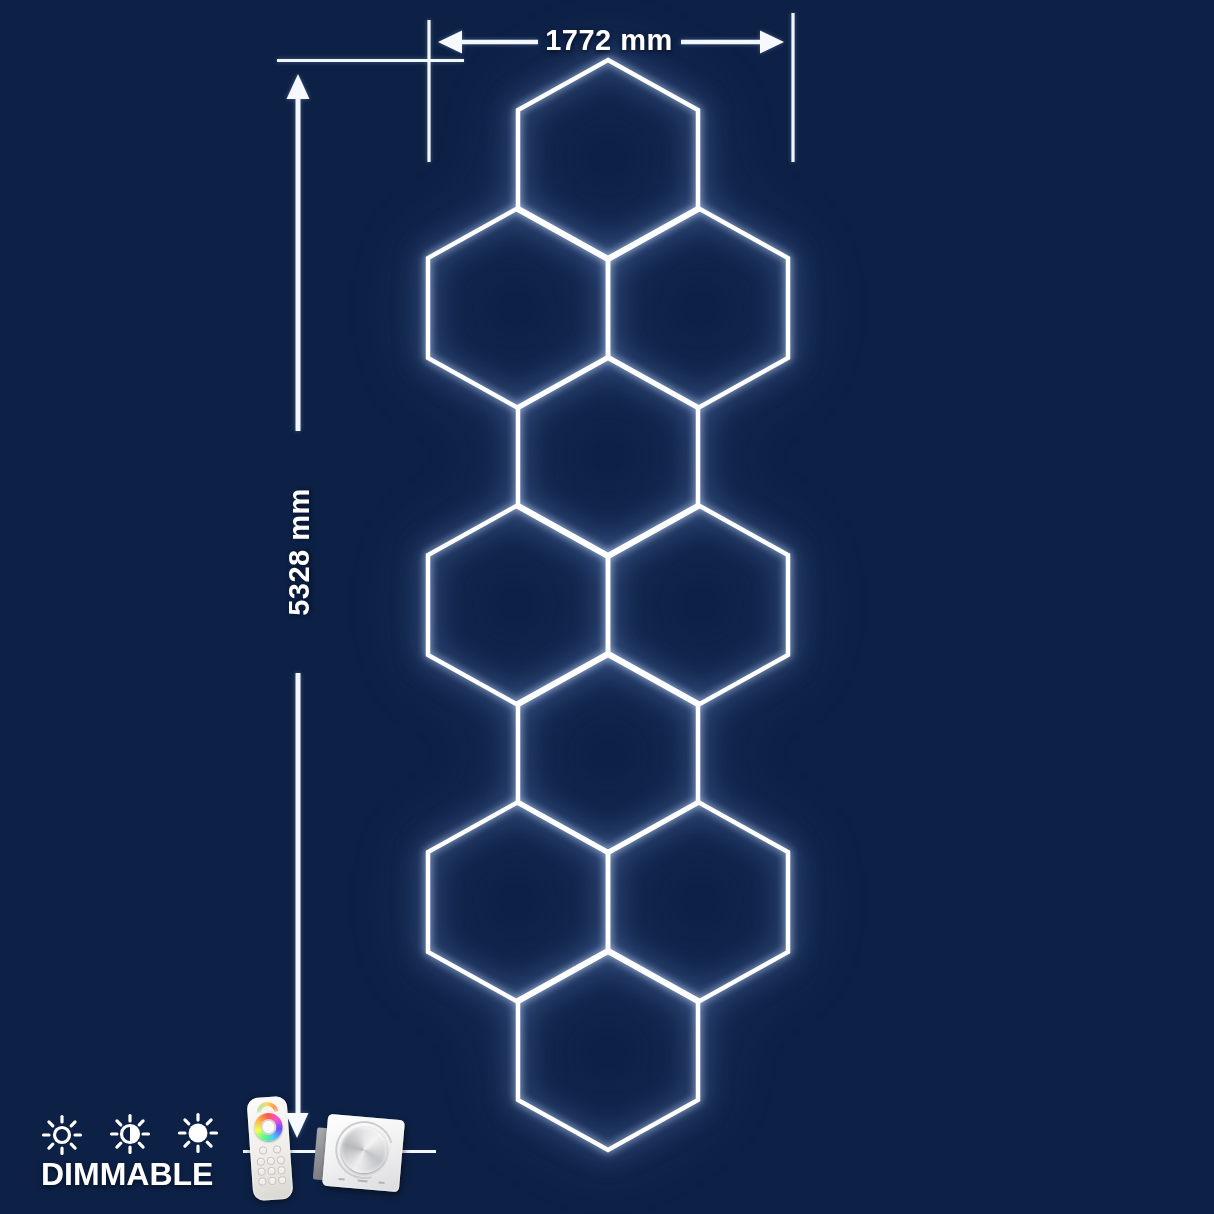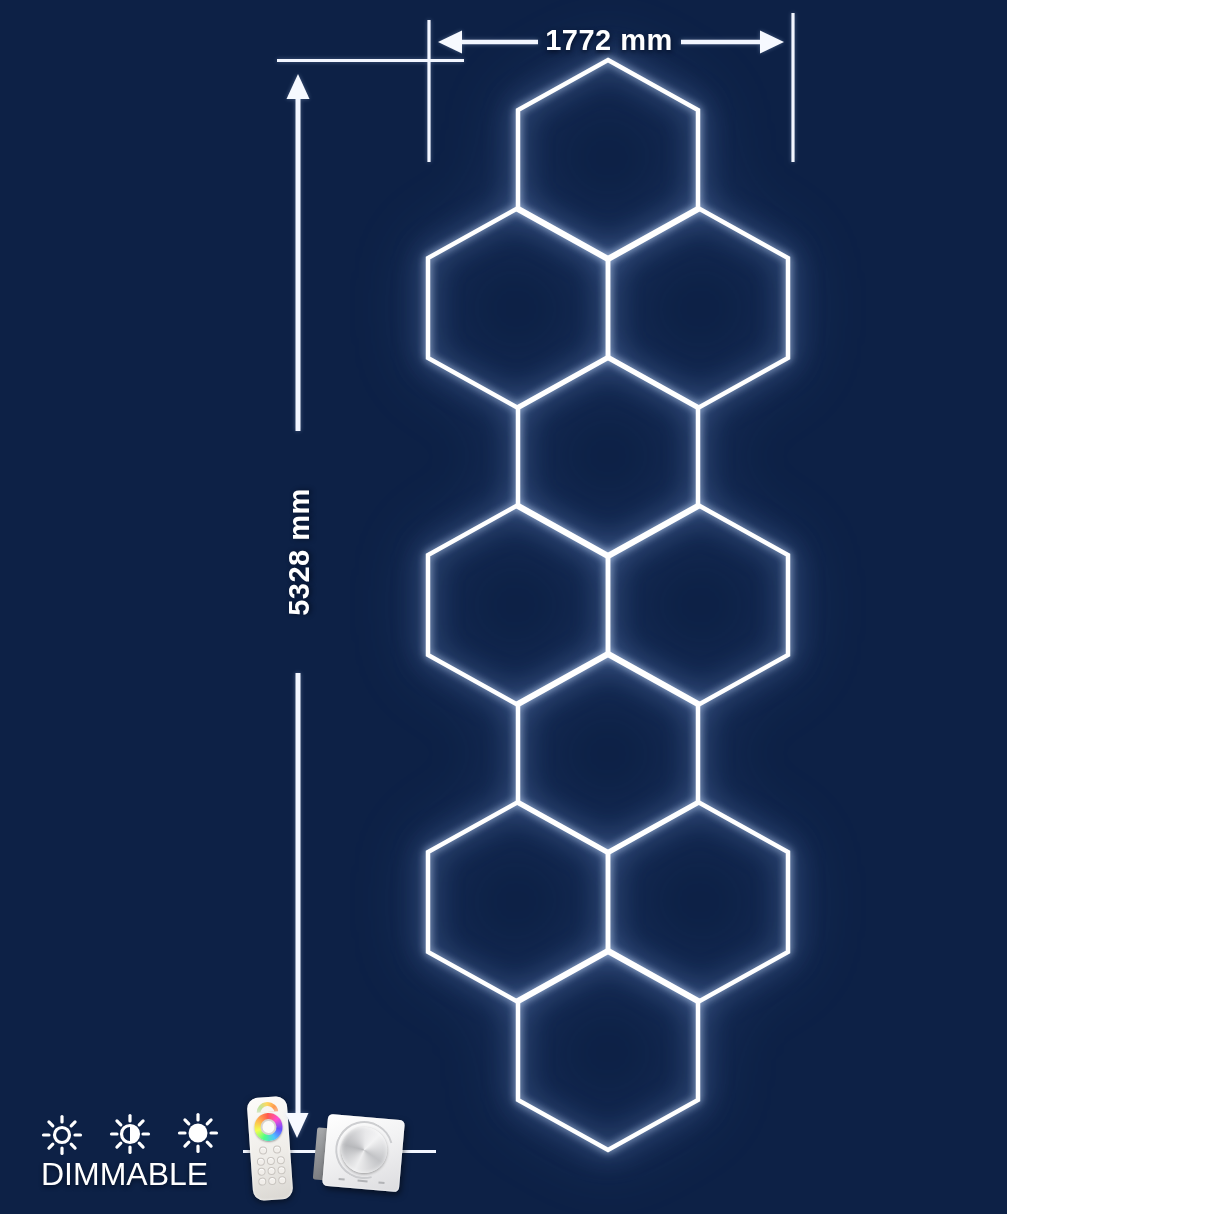--- a/index.html
+++ b/index.html
@@ -1,18 +1,18 @@
 <!DOCTYPE html>
 <html><head>
 <meta charset="utf-8">
 <style>
   html,body{margin:0;padding:0;}
   .stage{
     position:relative;
-    width:1007px;height:1214px;
+    width:1214px;height:1214px;
     background:var(--bg,#0d2146);
     overflow:hidden;
     font-family:"Liberation Sans", sans-serif;
   }
   svg.diagram{position:absolute;left:0;top:0;z-index:3;}
   
   #hex-layer{
     filter:
       drop-shadow(0 0 4px rgba(200,222,255,.95))
       drop-shadow(0 0 14px rgba(140,175,240,.65))
@@ -47,21 +47,21 @@
 
   
   .sun{position:absolute;z-index:2;width:48px;height:48px;}
   .sun svg{width:100%;height:100%;}
   .sun .ray{stroke:#ffffff;stroke-width:3.2;stroke-linecap:round;}
   .sun .ring{fill:none;stroke:#ffffff;stroke-width:3.2;}
   .sun .half{fill:#ffffff;}
   .sun .disc{fill:#ffffff;}
   .dimmable-label{
     position:absolute;left:41px;top:1156px;z-index:2;
-    color:#ffffff;font-weight:400;font-size:32px;letter-spacing:0px;
+    color:#ffffff;font-weight:700;font-size:32px;letter-spacing:0px;
     text-shadow:0 2px 4px rgba(4,12,30,.8);
   }
 
   
   .remote{position:absolute;left:250px;top:1097px;width:40px;height:103px;
     transform:rotate(-4deg);z-index:2;}
   .remote-body{position:absolute;inset:0;border-radius:11px;
     background:linear-gradient(165deg,#fdfcfa 0%,#efede9 55%,#d9d6d1 100%);
     box-shadow:0 2px 6px rgba(0,0,0,.5), inset 0 0 3px rgba(255,255,255,.8);}
   .remote-arc{position:absolute;top:5px;left:50%;transform:translateX(-50%);

